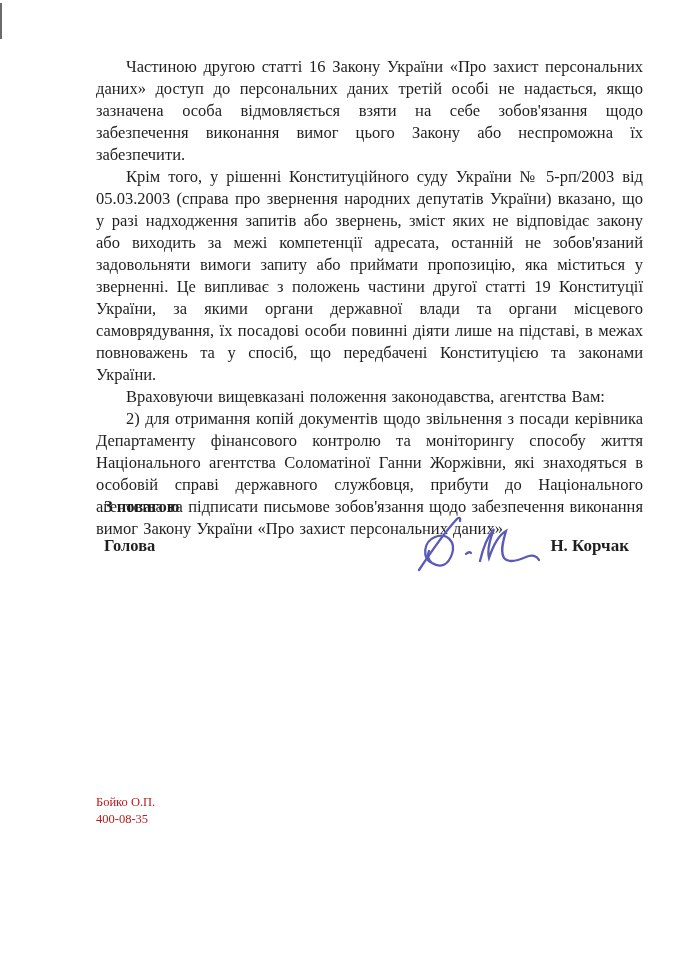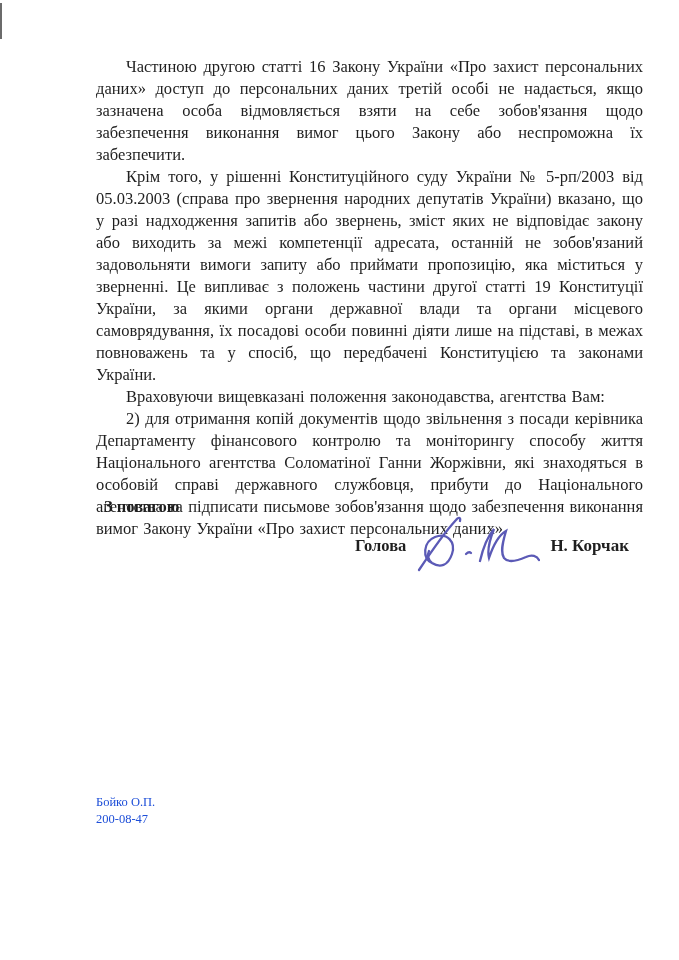--- a/index.html
+++ b/index.html
@@ -38,39 +38,39 @@
     word-spacing: 1px;
   }
   .closing {
     position: absolute;
     left: 96px; top: 488px;
     width: 547px;
   }
   .closing p { margin: 8px; font-size: 16.5px; line-height: 22px; font-weight: bold; }
   .sign-row {
     display: flex;
-    justify-content: flex-end;
+    justify-content: space-between;
     align-items: flex-start;
     margin-top: 9px;
   }
   .sig-group {
     display: flex;
     align-items: center;
     gap: 10px;
     margin-top: -16px;
     margin-right: 14px;
   }
   .sig-group .signer-name { font-weight: bold; font-size: 17px; margin-top: 8px; }
   .signature-svg { display: block; }
   .footer {
     position: absolute;
     left: 96px; top: 794px;
     font-size: 12.5px;
     line-height: 17px;
-    color: #1d4ed8;
+    color: #b91c1c;
   }
 </style>
 </head>
 <body>
 
 <div class="page">
 
   <div class="scan-artifact"></div>
 
   <div class="body-text">
@@ -93,16 +93,16 @@
             <path d="M 66,50 C 69,37 74,25 80,18 C 76,28 73,39 75,47 C 79,35 85,24 92,20 C 89,30 86,41 90,47 C 94,52 103,50 112,46 C 118,43 123,45 125,49"></path>
           </g>
         </svg>
         <span class="signer-name">Н. Корчак</span>
       </div>
     </div>
   </div>
 
   <div class="footer">
     <div>Бойко О.П.</div>
-    <div>200-08-47</div>
+    <div>400-08-35</div>
   </div>
 
 </div>
 
 </body></html>

